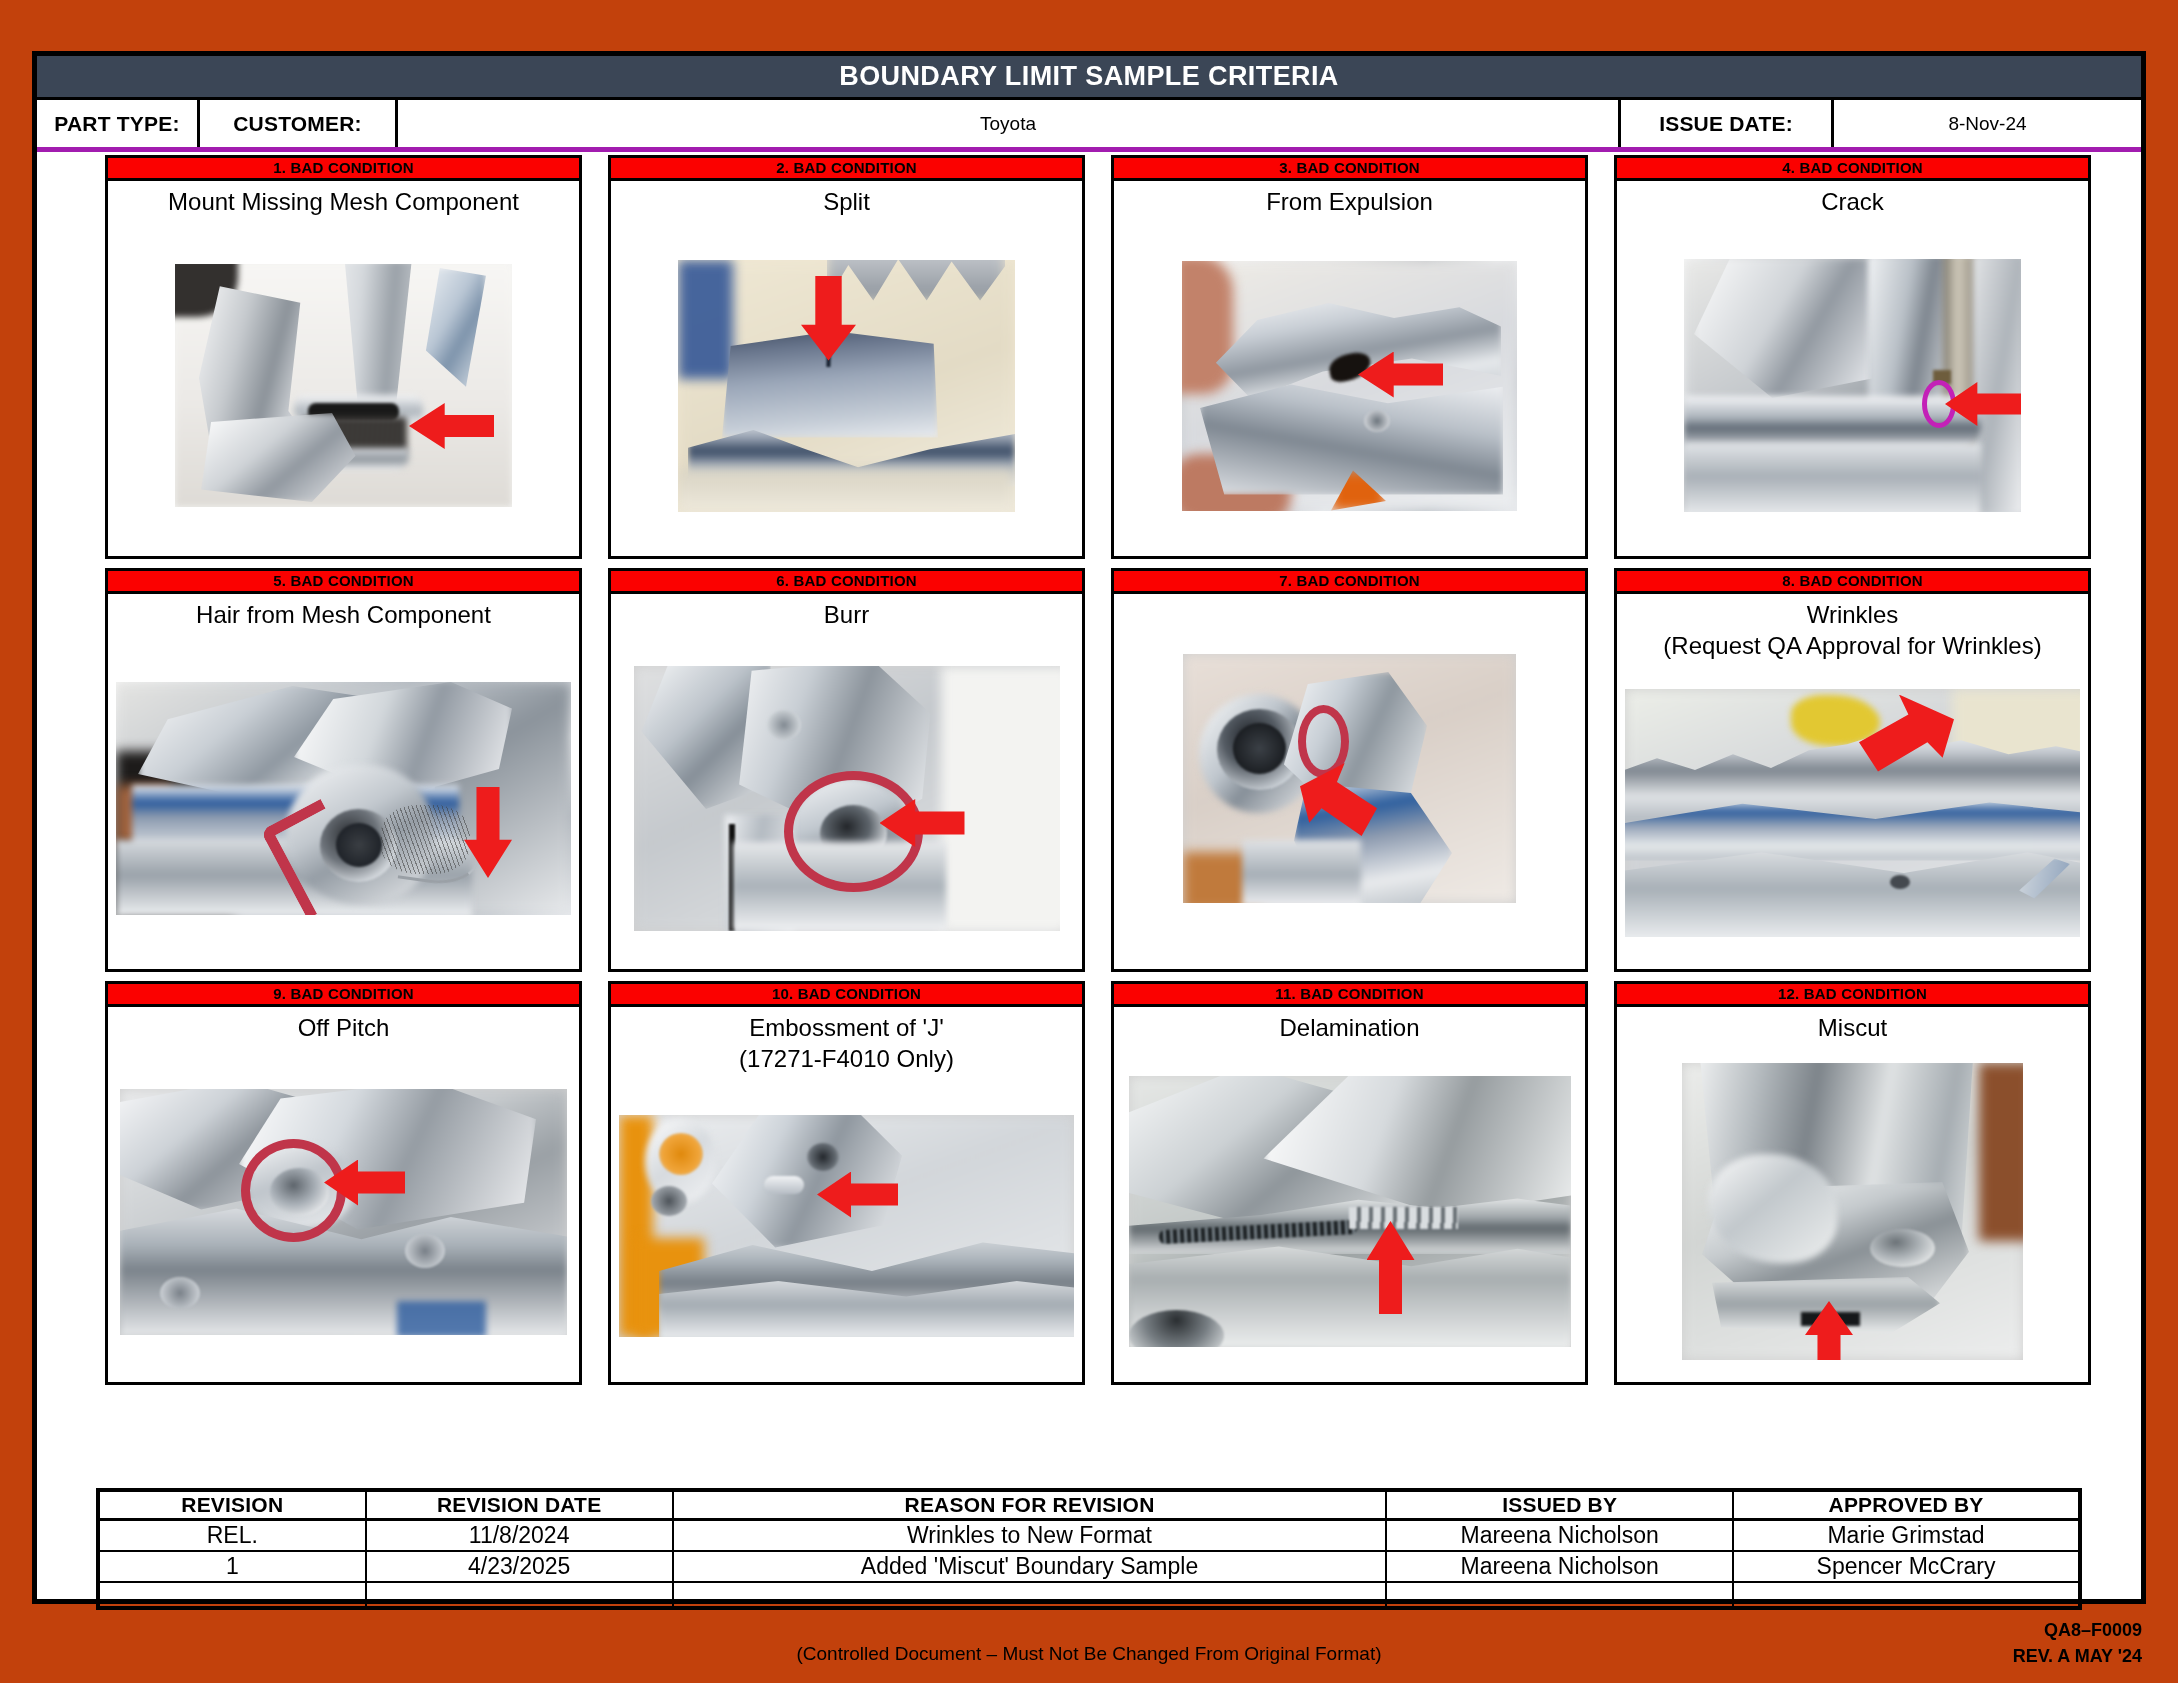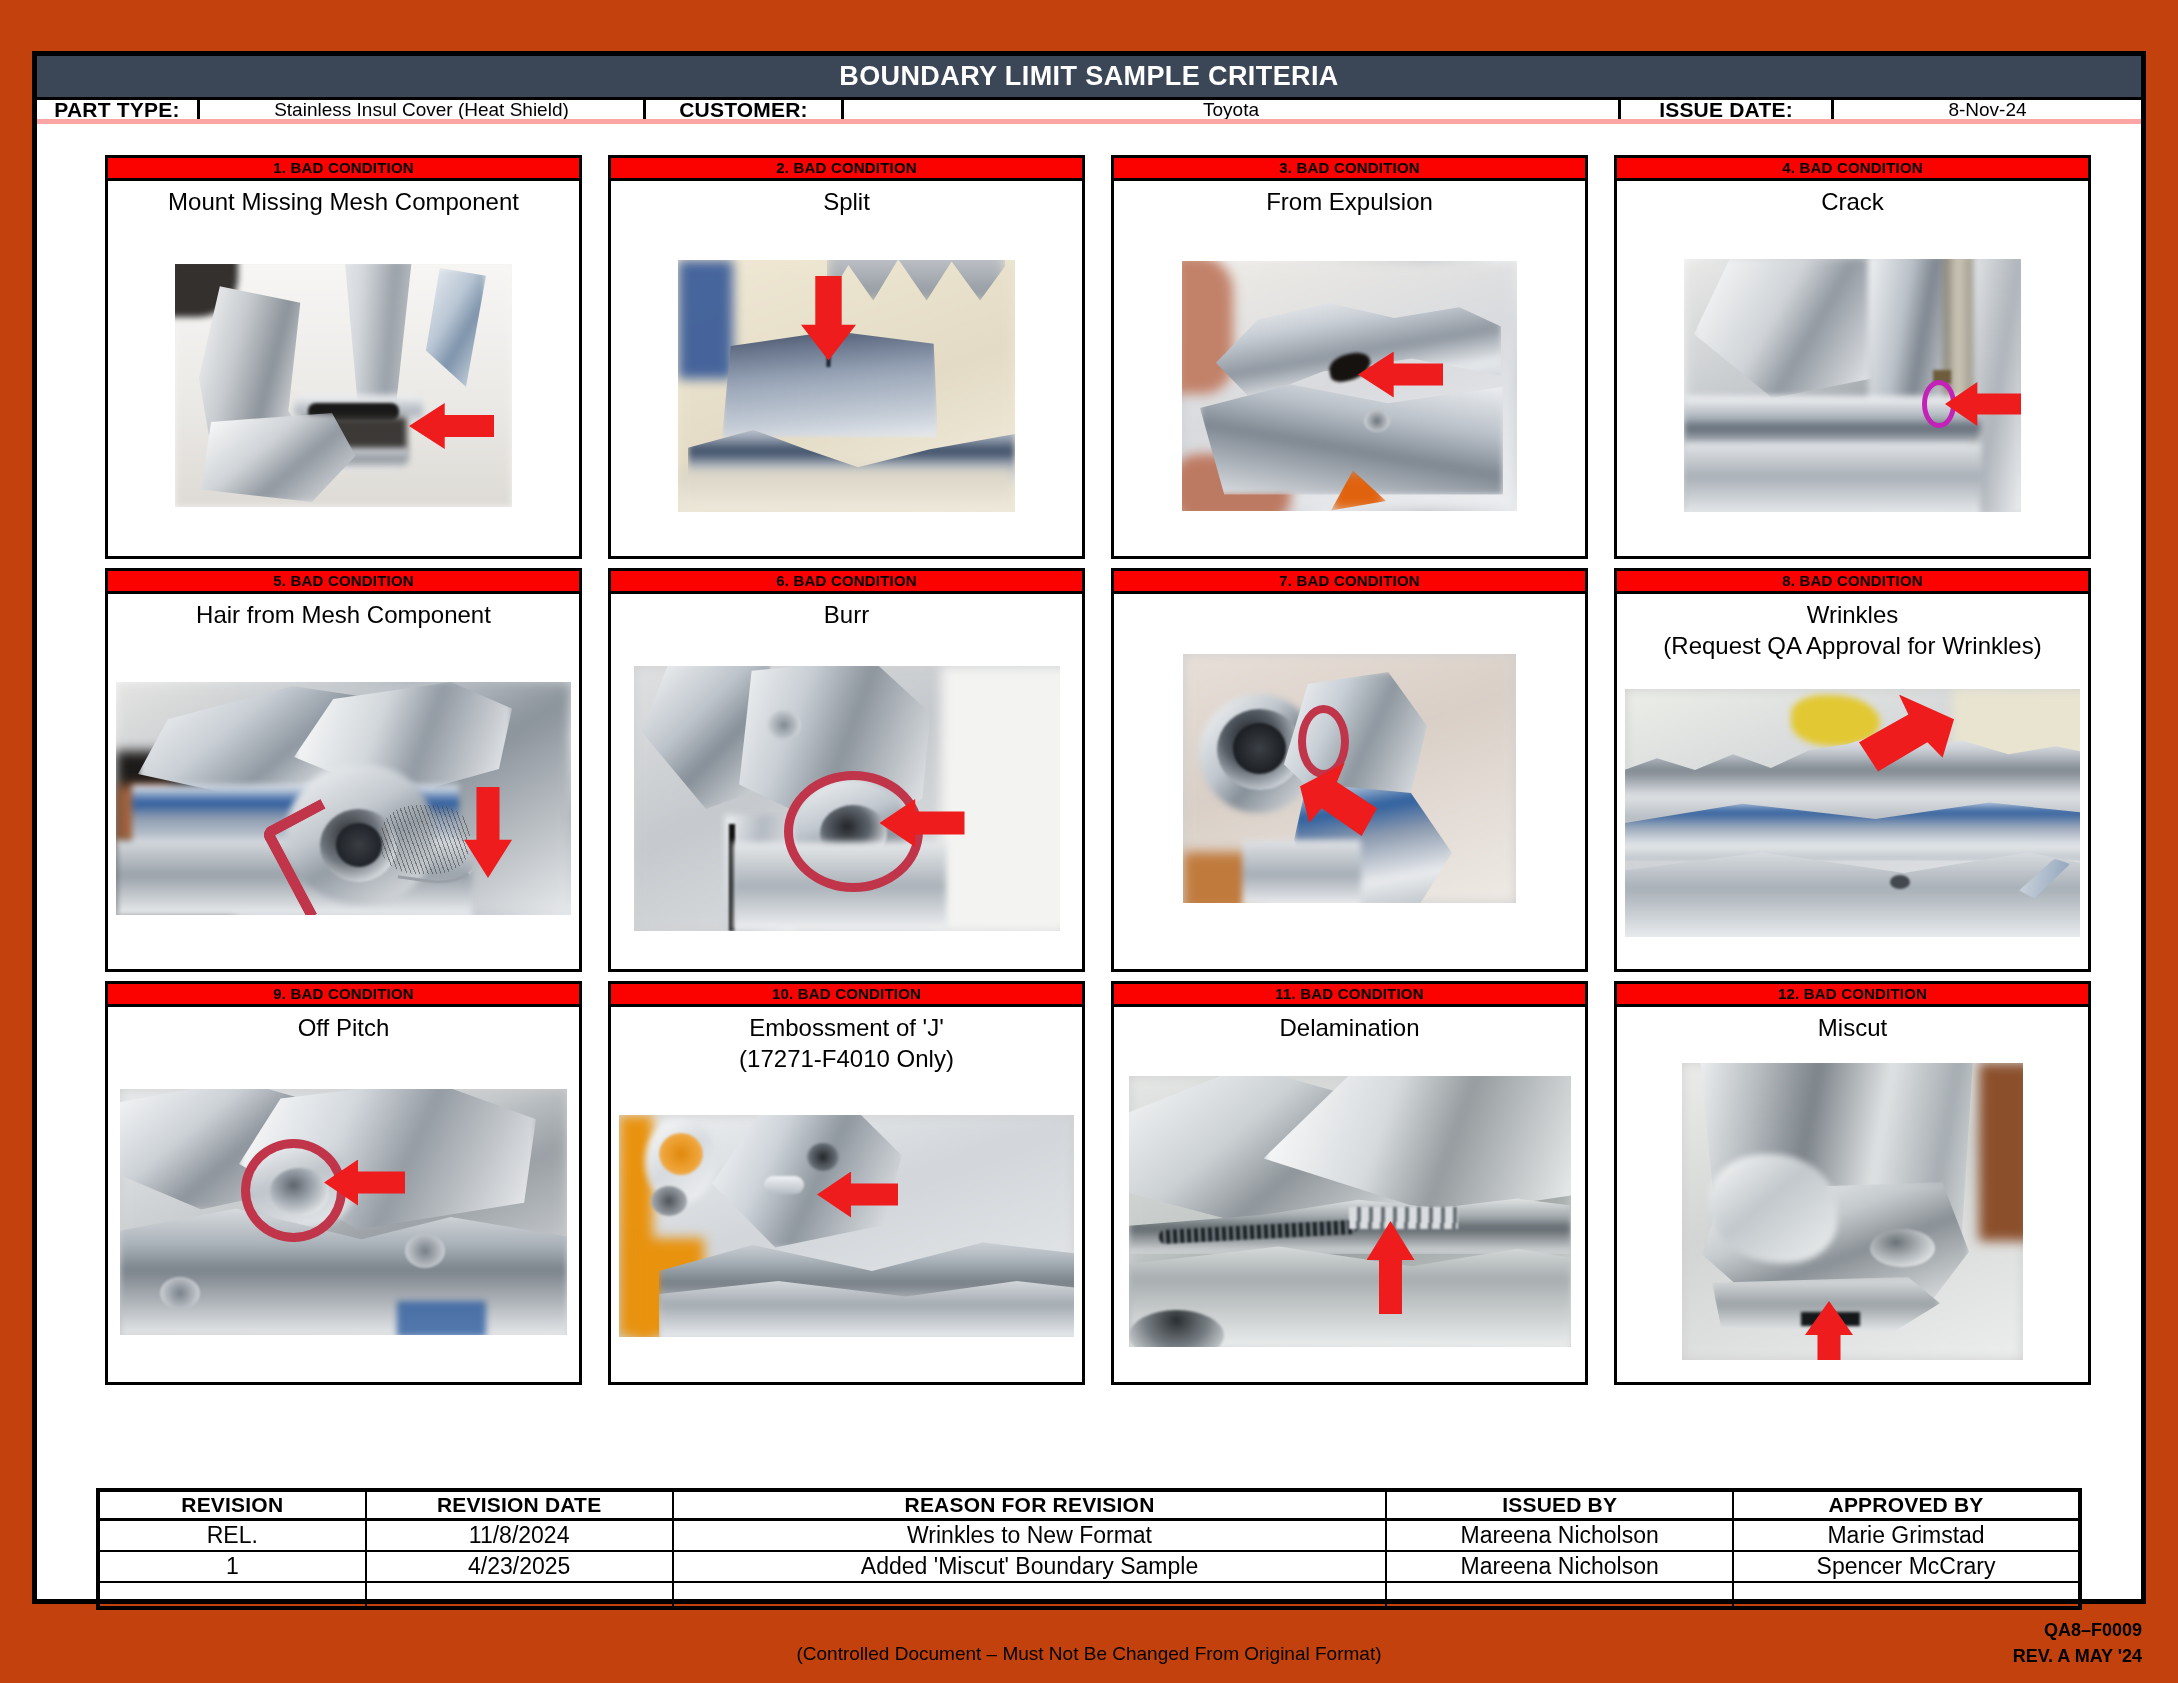--- a/index.html
+++ b/index.html
@@ -31,23 +31,23 @@
     box-sizing:border-box;
   }
   .title-bar .title-text{
     color:#ffffff;
     font-size:27px;
     font-weight:bold;
     letter-spacing:0.4px;
   }
   
   .info-row{
-    position:absolute;left:0;top:44px;right:0;height:24px;
+    position:absolute;left:0;top:44px;right:0;height:52px;
     display:flex;
-    border-bottom:5px solid #fca5a5;
+    border-bottom:5px solid #a21caf;
     box-sizing:border-box;
   }
   .info-cell{
     display:flex;align-items:center;justify-content:center;
     border-right:3px solid #000;
     box-sizing:border-box;
     height:100%;
     font-size:19px;
     overflow:hidden;
     white-space:nowrap;
@@ -234,21 +234,20 @@
 
 <div class="page">
   <div class="doc-frame">
 
     <div class="title-bar">
       <span class="title-text">BOUNDARY LIMIT SAMPLE  CRITERIA</span>
     </div>
 
     <div class="info-row">
       <div class="info-cell lbl c-parttype-lbl">PART TYPE:</div>
-      <div class="info-cell c-parttype-val">Stainless Insul Cover (Heat Shield)</div>
       <div class="info-cell lbl c-customer-lbl">CUSTOMER:</div>
       <div class="info-cell c-customer-val">Toyota</div>
       <div class="info-cell lbl c-issue-lbl">ISSUE DATE:</div>
       <div class="info-cell c-issue-val">8-Nov-24</div>
     </div>
 
     <div class="grid-area">
 
       <div class="grid-row">
 

